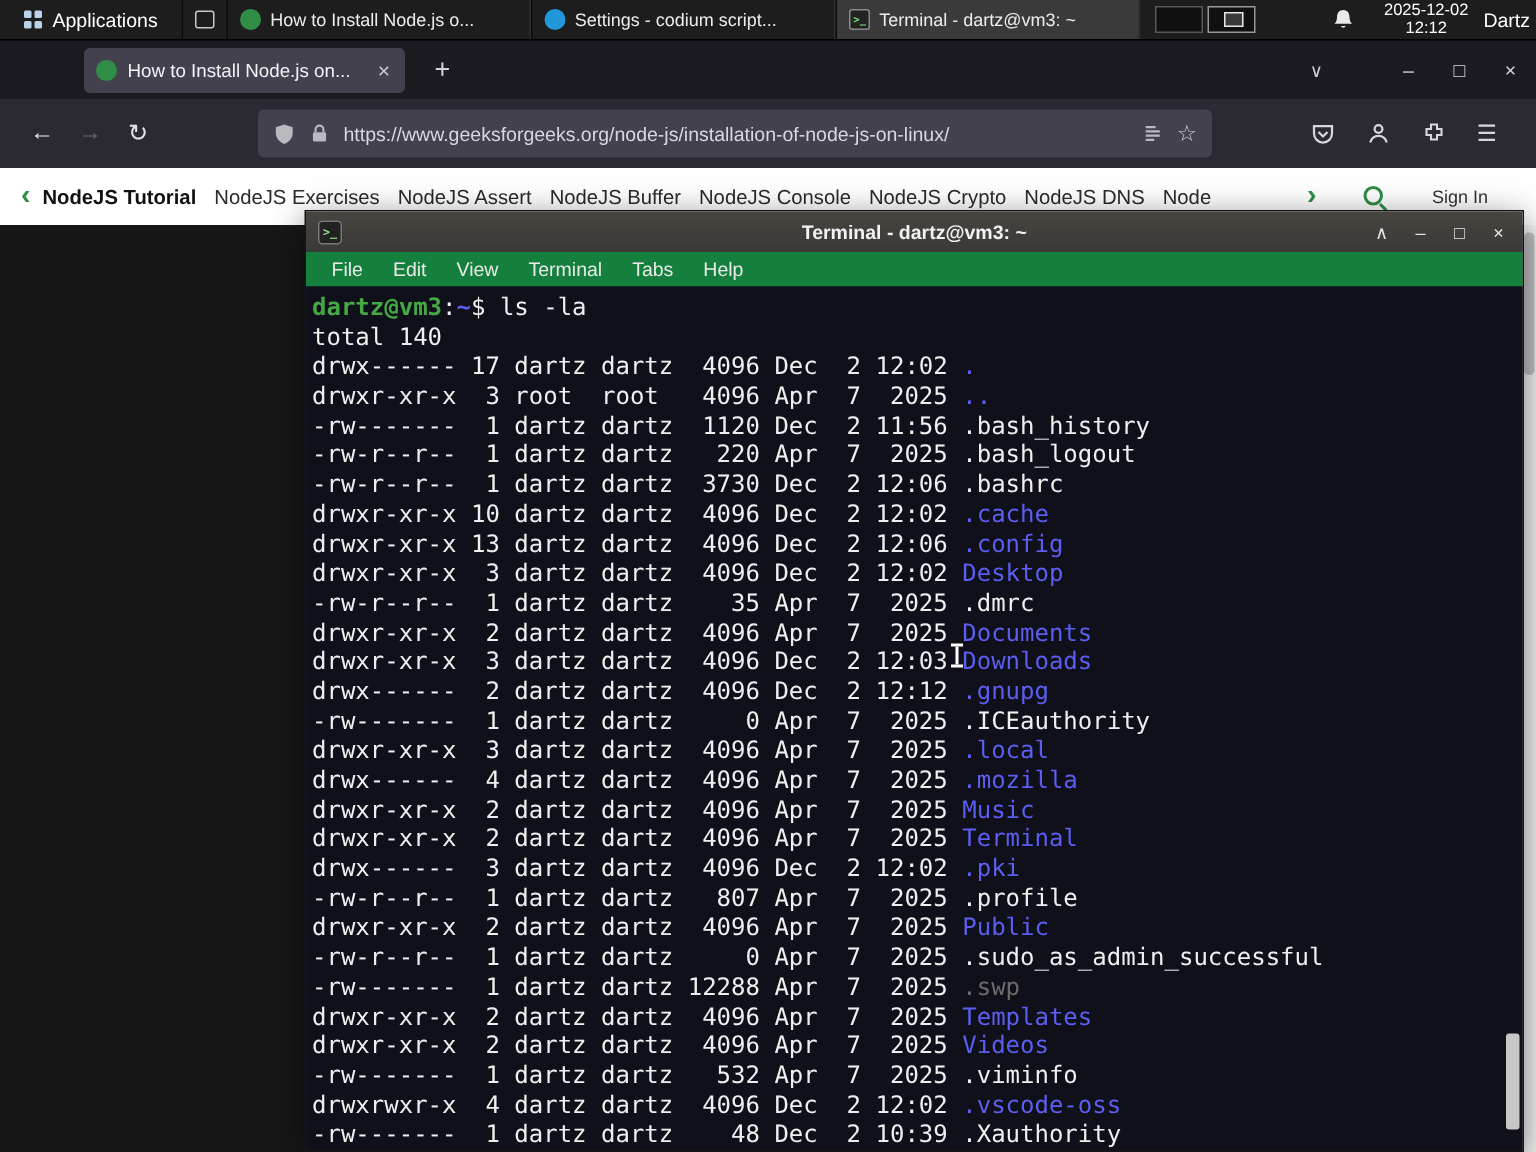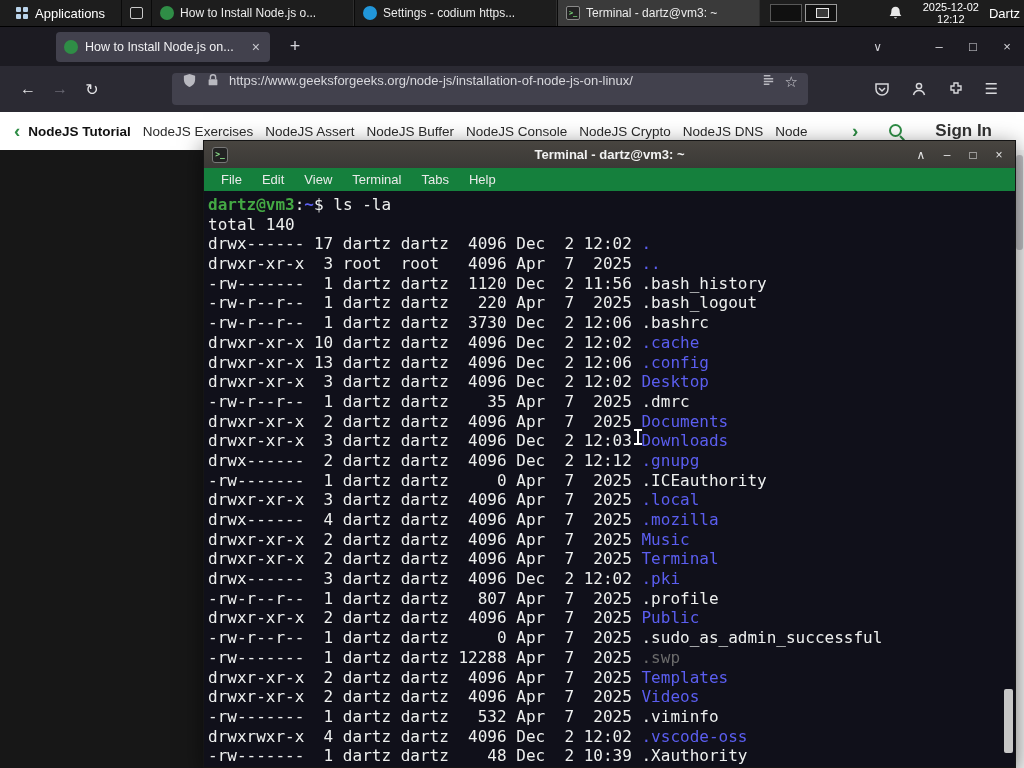--- a/index.html
+++ b/index.html
@@ -43,40 +43,40 @@
   .tab-close{color:#c9c9cf;font-size:14px;padding:0 2px}
   .newtab{color:#d5d5da;font-size:18px;margin-left:12px;width:26px;text-align:center}
   .tb-chevron{margin-left:auto;margin-right:40px;color:#cfcfd5;font-size:12px}
   .tb-btn{width:34px;text-align:center;color:#d5d5da;font-size:13px}
 
   
   #navbar{position:absolute;top:66px;left:0;right:0;height:46px;background:#2b2a33;display:flex;align-items:center;
           z-index:40;padding:0 12px}
   .nav-btn{width:32px;text-align:center;font-size:16px;color:#e3e3e6}
   .nav-btn.disabled{color:#6a6974}
-  .urlbar{margin-left:64px;width:636px;height:32px;background:#42414d;border-radius:4px;display:flex;
+  .urlbar{margin-left:64px;width:636px;height:32px;background:#42414d;border-radius:4px;display:flex;align-items:center;
           padding:0 10px;gap:9px}
   .url-text{flex:1;font-size:13px;color:#d8d8dd;white-space:nowrap;overflow:hidden}
   .star{color:#cfcfd5;font-size:15px}
   .right-icons{display:flex;align-items:center;gap:21px;margin-left:auto;padding-right:14px}
   .menu-glyph{color:#d7d7db;font-size:15px}
 
   
   #sitenav{position:absolute;top:112px;left:0;right:0;height:38px;background:#fff;display:flex;align-items:center;
            z-index:30;padding:0 14px;color:#2b2b2b}
   .sn-prev,.sn-next{color:#2f8d46;font-size:19px;font-weight:bold;flex:none}
   .sn-items{display:flex;gap:12px;margin-left:8px;white-space:nowrap;overflow:hidden;flex:1}
   .sn-item{font-size:13.5px;color:#2b2b2b}
   .sn-item.first{font-weight:bold;color:#111}
   .sn-right{display:flex;align-items:center;gap:30px;margin-left:10px;padding-right:18px;flex:none}
   .sn-search{position:relative;width:17px;height:17px}
   .sn-search::before{content:"";position:absolute;left:1px;top:1px;width:9px;height:9px;border:2px solid #2f8d46;border-radius:50%}
   .sn-search::after{content:"";position:absolute;left:12px;top:12px;width:6px;height:2px;background:#2f8d46;
                     transform:rotate(45deg);transform-origin:left center}
-  .sn-signin{font-size:17px;color:#333;font-weight:700}
+  .sn-signin{font-size:12px;color:#333;font-weight:400}
 
   
   #page-bg{position:absolute;top:150px;left:0;width:1024px;height:618px;background:#171717;z-index:10}
   #page-scrollbar{position:absolute;top:150px;right:0;width:9px;height:618px;background:#f6f6f6;z-index:15}
   #page-thumb{position:absolute;top:5px;right:1px;width:7px;height:95px;background:#c4c4c8;border-radius:3px}
 
   
   #terminal{position:absolute;left:203px;top:140px;width:813px;height:628px;z-index:60;border:1px solid #151515;
             box-shadow:0 6px 22px rgba(0,0,0,.55);display:flex;flex-direction:column}
   #term-titlebar{height:27px;background:linear-gradient(#484540,#3b3936);display:flex;align-items:center;
@@ -123,21 +123,21 @@
     <div class="show-desktop">
       <span class="sd-icon"></span>
     </div>
     <div class="taskbar">
         <div class="task">
           <span class="ticon gfg"></span>
           <span class="tlabel">How to Install Node.js o...</span>
         </div>
         <div class="task">
           <span class="ticon codium"></span>
-          <span class="tlabel">Settings - codium https...</span>
+          <span class="tlabel">Settings - codium script...</span>
         </div>
         <div class="task active">
           <span class="ticon terminal">&gt;_</span>
           <span class="tlabel">Terminal - dartz@vm3: ~</span>
         </div>
       </div>
     <div class="pager">
       <span class="ws"></span>
       <span class="ws active">
           <span class="ws-win"></span>

